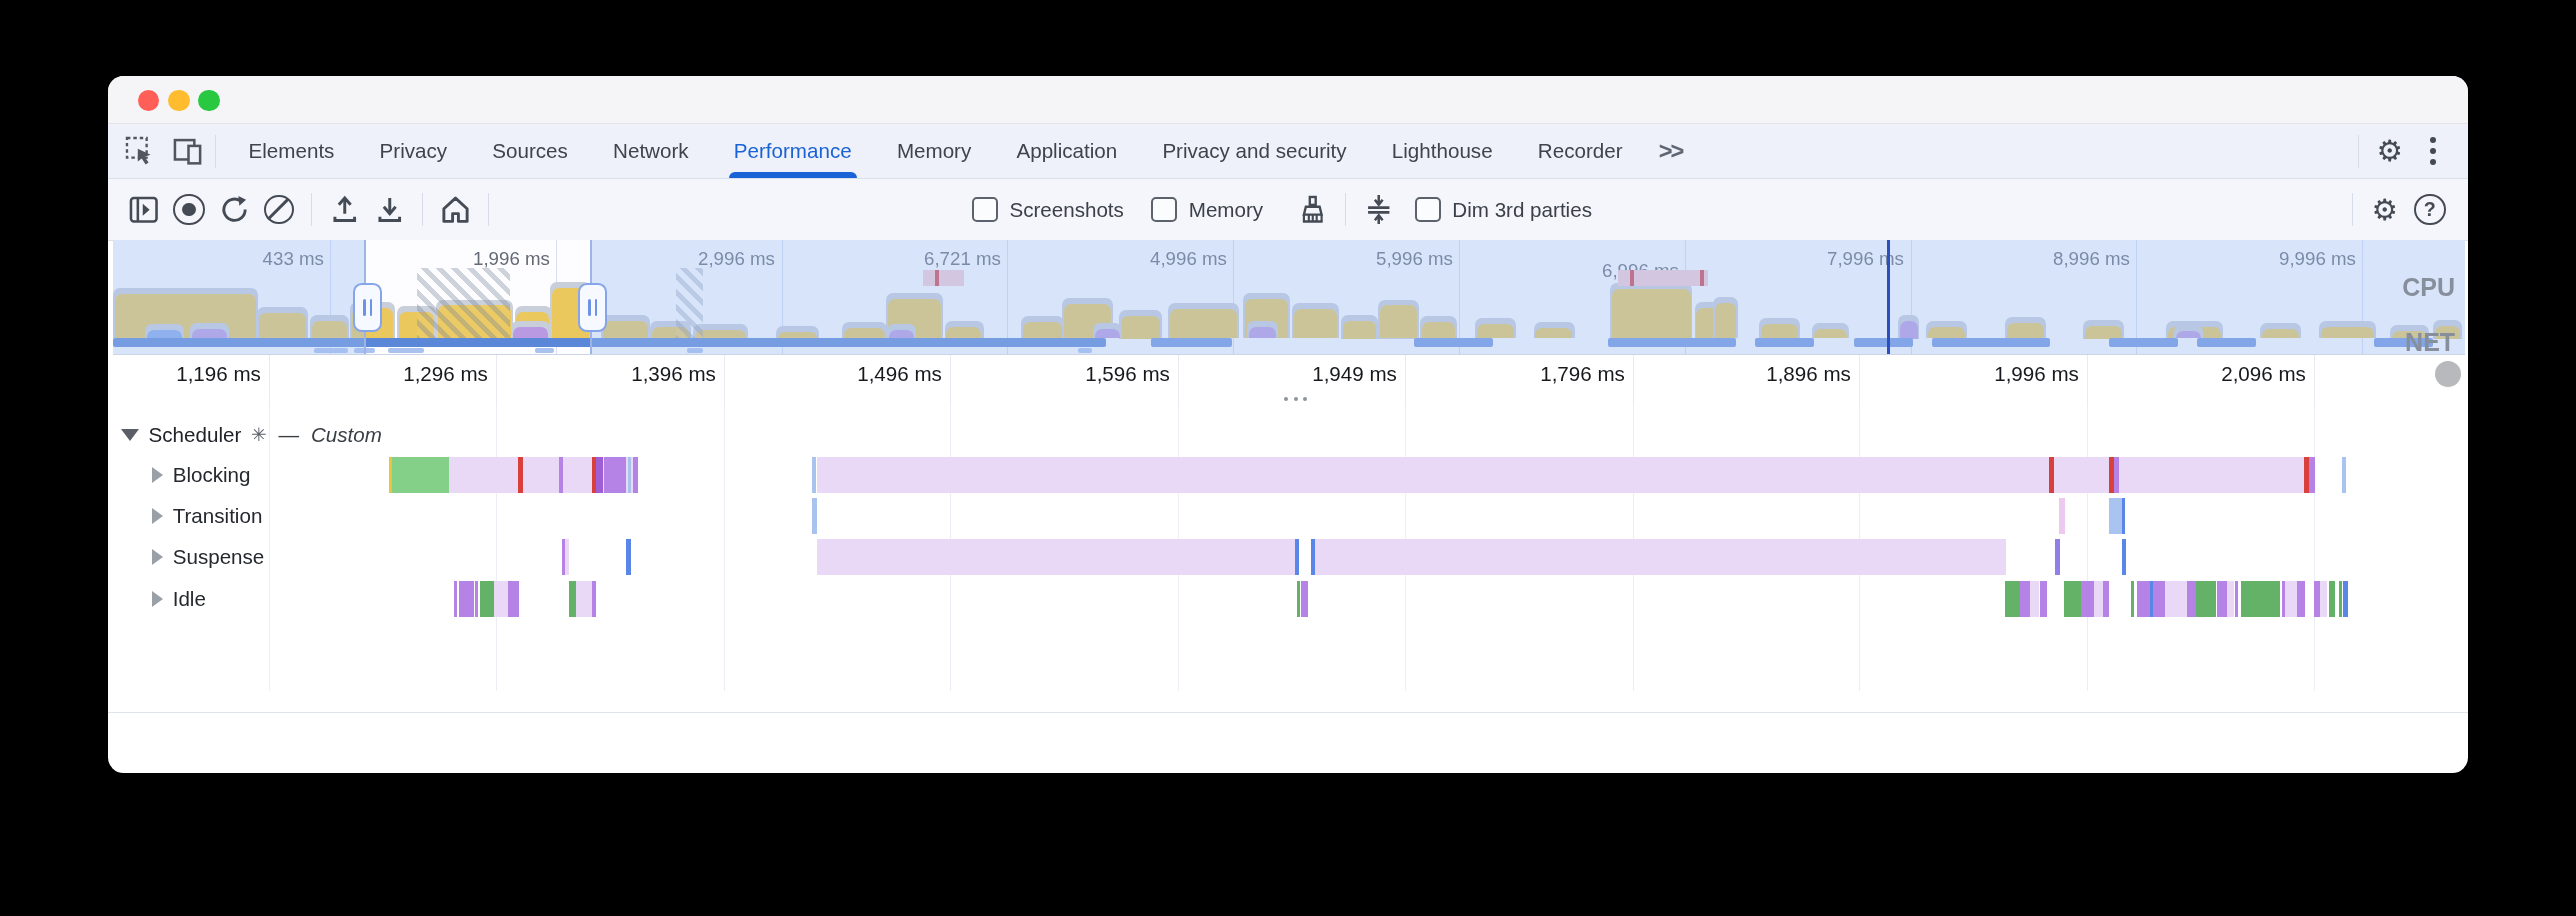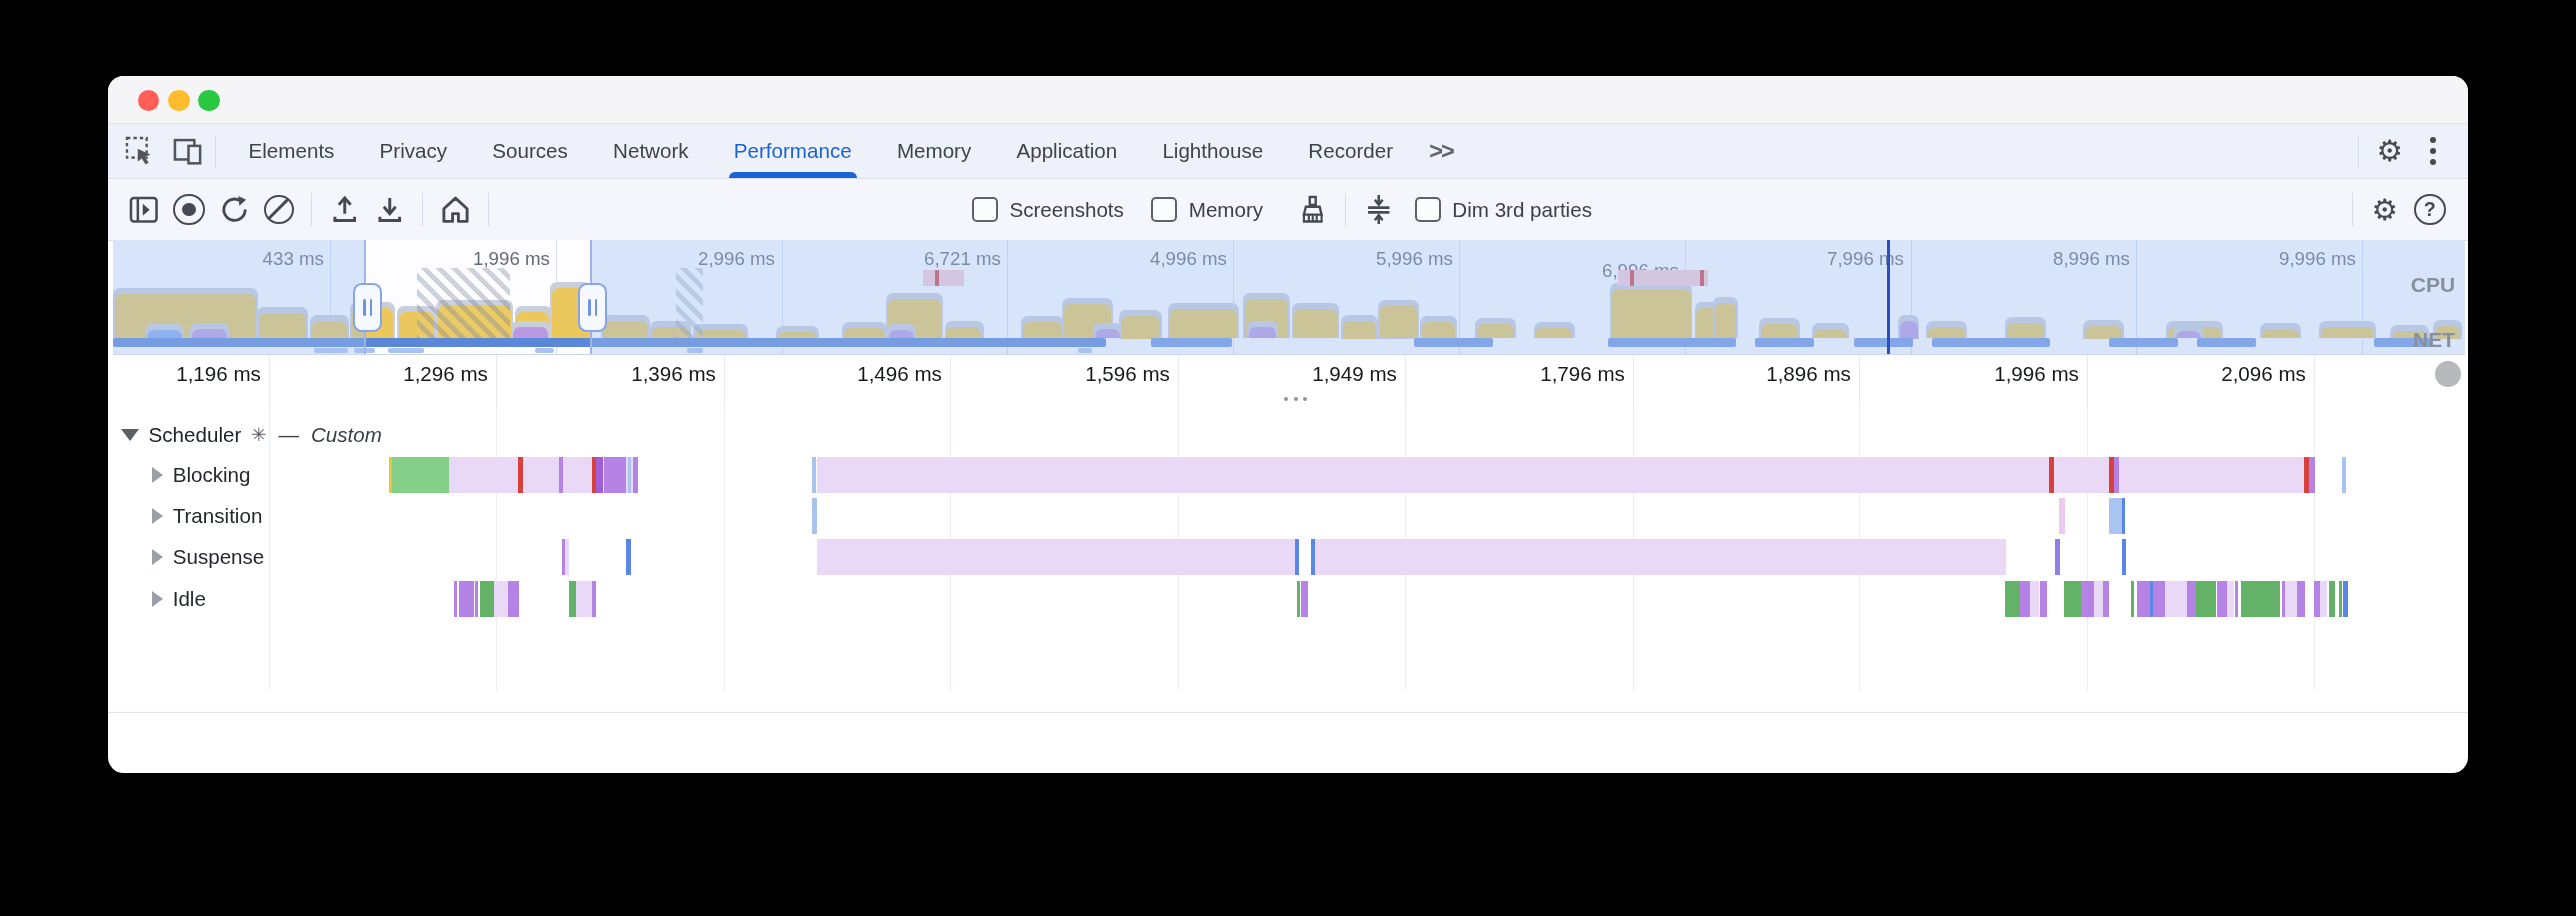--- a/index.html
+++ b/index.html
@@ -29,21 +29,21 @@
   .cb-label{font-size:20.6px;color:#3c4149;margin-right:27.5px;white-space:nowrap;}
   .record-o{width:27.5px;height:27.5px;border:2.9px solid #454b55;border-radius:50%;display:flex;align-items:center;justify-content:center;}
   .record-i{width:13.7px;height:13.7px;background:#454b55;border-radius:50%;}
   .slash-o{width:25.5px;height:25.5px;border:2.9px solid #454b55;border-radius:50%;position:relative;}
   .slash-o::after{content:"";position:absolute;left:-2px;top:10.8px;width:27.5px;height:2.9px;background:#454b55;transform:rotate(-45deg);}
   .help-o{width:27.5px;height:27.5px;border:2.9px solid #454b55;border-radius:50%;font-size:19.6px;font-weight:bold;display:flex;align-items:center;justify-content:center;}
   
   .overview{position:absolute;left:4.9px;top:164px;width:2352px;height:114px;background:#fdfdff;overflow:hidden;}
   .ov-grid{position:absolute;top:0;height:114px;width:1px;background:rgba(125,156,224,.30);}
   .ov-label{position:absolute;top:7.9px;font-size:18.7px;color:#636a76;white-space:nowrap;}
-  .cpu-tag{position:absolute;font-size:21px;font-weight:bold;color:#878f9d;}
+  .cpu-tag{position:absolute;font-size:25px;font-weight:bold;color:#878f9d;}
   .hump{position:absolute;border-radius:6.9px 6.9px 0 0;}
   .tint{position:absolute;top:0;height:114px;background:rgba(160,190,242,.40);}
   .hatch{position:absolute;top:27.5px;height:73px;background:repeating-linear-gradient(45deg,rgba(130,140,160,.38) 0 4.9px,rgba(255,255,255,.05) 4.9px 10.8px);}
   .hline{position:absolute;top:0;height:114px;width:2px;background:#9fb4e6;}
   .handle{position:absolute;top:43px;width:25.5px;height:45px;background:#f6f9ff;border:2px solid #86a4ea;border-radius:8.8px;display:flex;align-items:center;justify-content:center;gap:3.9px;}
   .handle i{width:2.9px;height:17.7px;background:#6e92e4;border-radius:2px;}
   .playhead{position:absolute;top:0;height:114px;width:2.9px;background:#2b4fc0;}
   .netbar{position:absolute;top:98px;height:8.8px;background:#6f97e2;border-radius:2px;}
   .netsmall{position:absolute;top:108px;height:4.9px;background:#a9c2f0;border-radius:2px;}
   .marker{position:absolute;top:29.5px;height:16.7px;background:#f3ccd4;}
@@ -93,20 +93,21 @@
     </div>
     <div class="vdiv"></div>
     <div class="tabs" id="tabs">
         <div class="tab">Elements</div>
         <div class="tab">Privacy</div>
         <div class="tab">Sources</div>
         <div class="tab">Network</div>
         <div class="tab active">Performance</div>
         <div class="tab">Memory</div>
         <div class="tab">Application</div>
+        <div class="tab">Privacy and security</div>
         <div class="tab">Lighthouse</div>
         <div class="tab">Recorder</div>
       </div>
     <div class="chev">&gt;&gt;</div>
     <div class="tabbar-right">
       <div class="vdiv"></div>
       <div class="icon-btn gear">⚙</div>
       <div class="icon-btn">
           <span class="kebab">
             <i></i>

